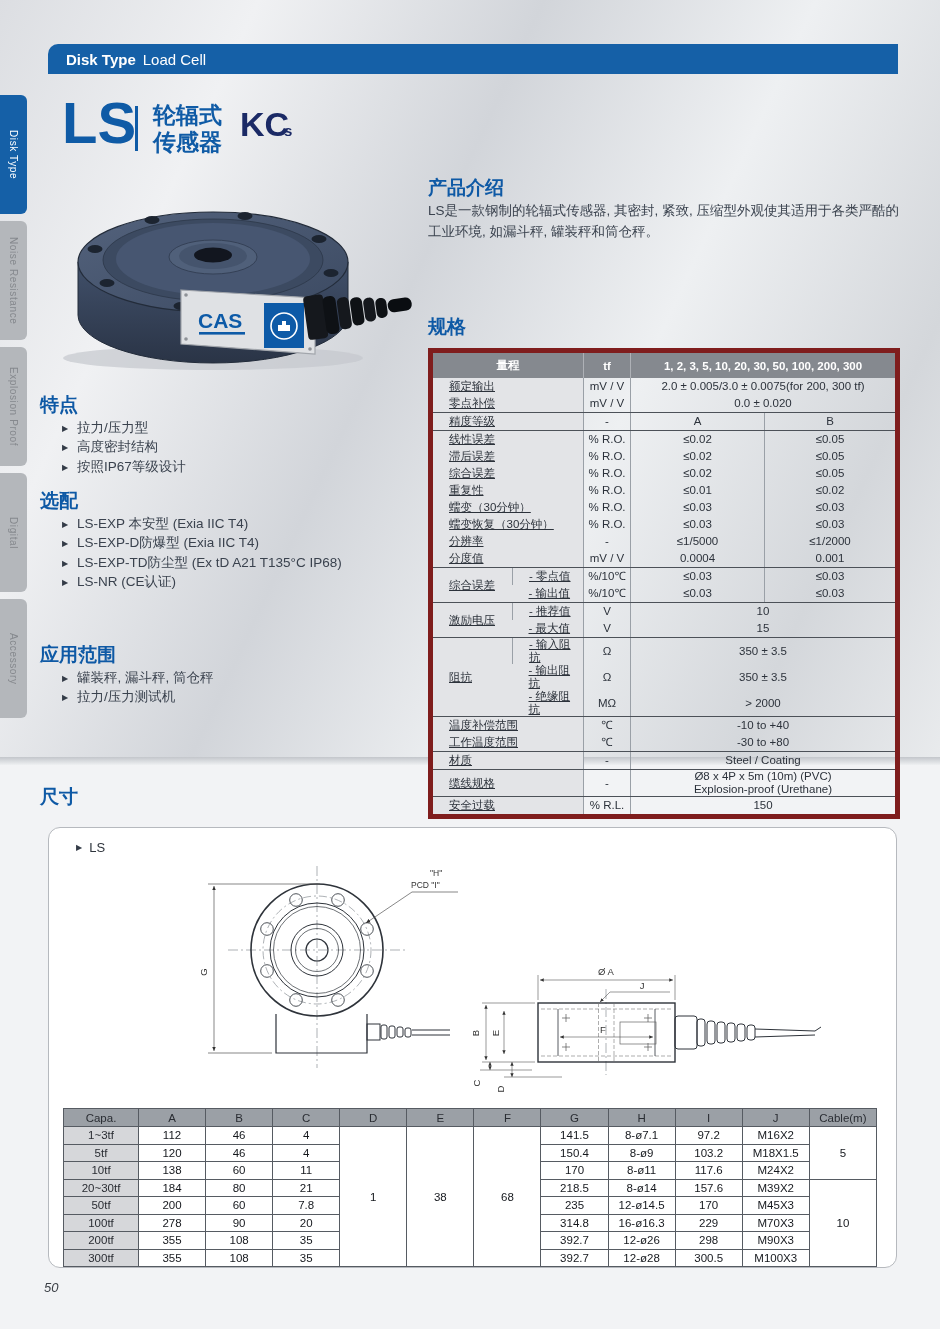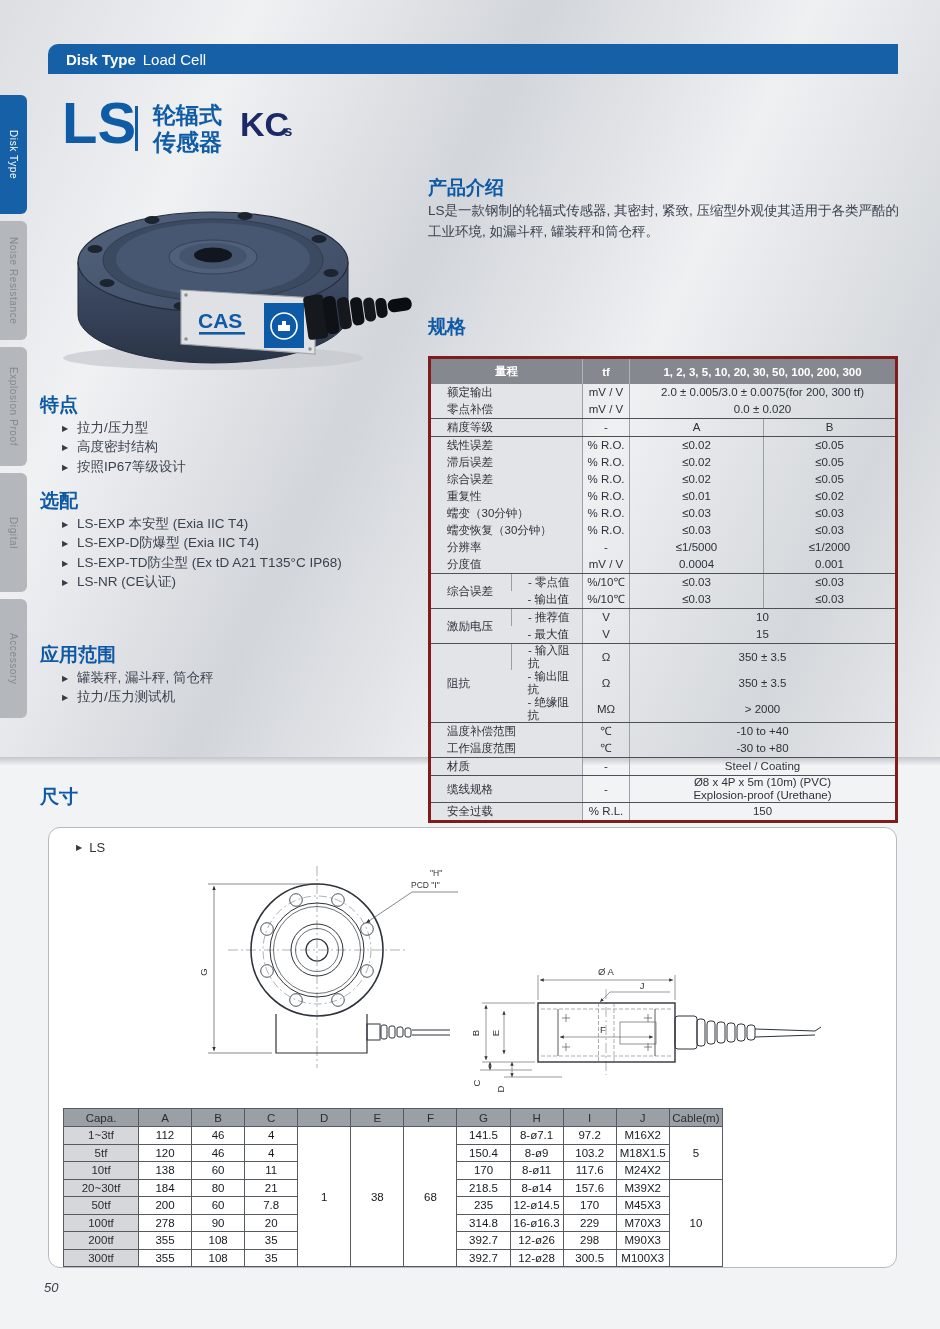--- a/index.html
+++ b/index.html
@@ -28,37 +28,37 @@
   
   .sec-title{position:absolute;font-size:19px;font-weight:bold;color:#0e59a5;}
   
   .intro-text{position:absolute;left:428px;top:201px;width:472px;font-size:13.5px;
     color:#3a424e;line-height:1.55;}
   
   .blist{position:absolute;margin:0;padding:0;list-style:none;font-size:13.5px;color:#3a424e;}
   .blist li{position:relative;padding-left:15px;line-height:19.3px;}
   .blist li::before{content:"\25B6";position:absolute;left:0;top:1px;font-size:8px;color:#333b47;}
   
-  .spec{position:absolute;left:428px;top:356px;border-collapse:collapse;table-layout:fixed;
-    width:467px;border:3px solid #7f1d1d;}
+  .spec{position:absolute;left:428px;top:348px;border-collapse:collapse;table-layout:fixed;
+    width:467px;border:5px solid #7f1d1d;}
   .spec th{background:#85898f;color:#fff;font-weight:bold;font-size:11.5px;height:25px;
     border-left:1px solid #aeb1b6;padding:0;}
   .spec th:first-child{border-left:none;}
   .spec td{border-left:1px solid #9aa0a7;font-size:11.5px;padding:0 3px;height:17px;
     line-height:13px;color:#2c323b;text-align:center;}
   .spec td:first-child{border-left:none;}
-  .spec .lbl,.spec .grp,.spec .sub{background:#e3e4e7;text-align:left;padding-left:16px;}
+  .spec .lbl,.spec .grp,.spec .sub{background:#e3e4e7;text-align:left;padding-left:16px;text-decoration:underline;}
   .spec .grp{border-bottom:1px solid #4c5158;}
   .spec tr.gend td{border-bottom:1px solid #4c5158;}
   
   .dimbox{position:absolute;left:48px;top:827px;width:849px;height:441px;background:#fff;
     border:1.5px solid #b6b9be;border-radius:12px;box-sizing:border-box;}
   .dim-ls{position:absolute;left:76px;top:840px;font-size:13px;color:#2e343c;}
   .dim-ls::before{content:"\25B6";font-size:8px;color:#333b47;margin-right:7px;vertical-align:2px;}
-  .dims{position:absolute;left:63px;top:1108px;border-collapse:collapse;table-layout:fixed;width:660px;}
+  .dims{position:absolute;left:63px;top:1108px;border-collapse:collapse;table-layout:fixed;width:814px;}
   .dims th{background:#9ba0a6;color:#2a2d33;font-size:11.5px;font-weight:normal;
     border:1px solid #565b62;height:17px;padding:0;}
   .dims td{border:1px solid #565b62;font-size:11.5px;text-align:center;height:16.5px;
     padding:0;color:#15181d;background:#fff;}
   .dims td.capa{background:#d6d7da;color:#2a2d33;}
   .pagenum{position:absolute;left:44px;top:1280px;font-size:13px;font-style:italic;color:#3a3e45;}
   svg{position:absolute;}
   svg text{font-family:"Liberation Sans",sans-serif;}
 </style>
 </head>

